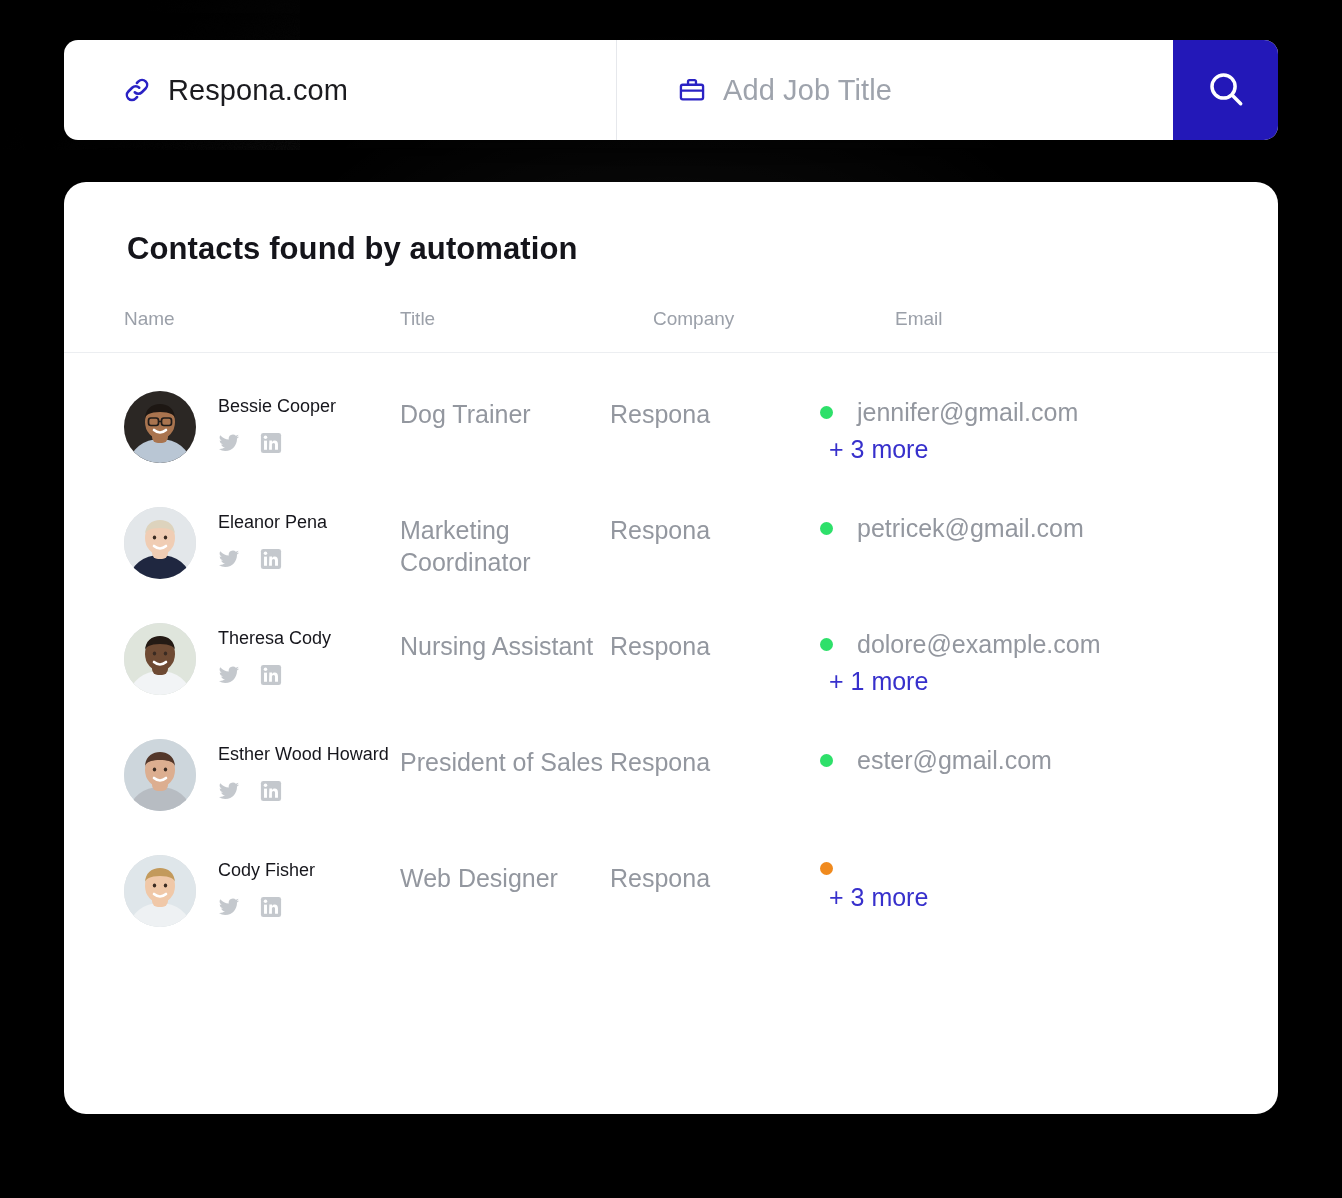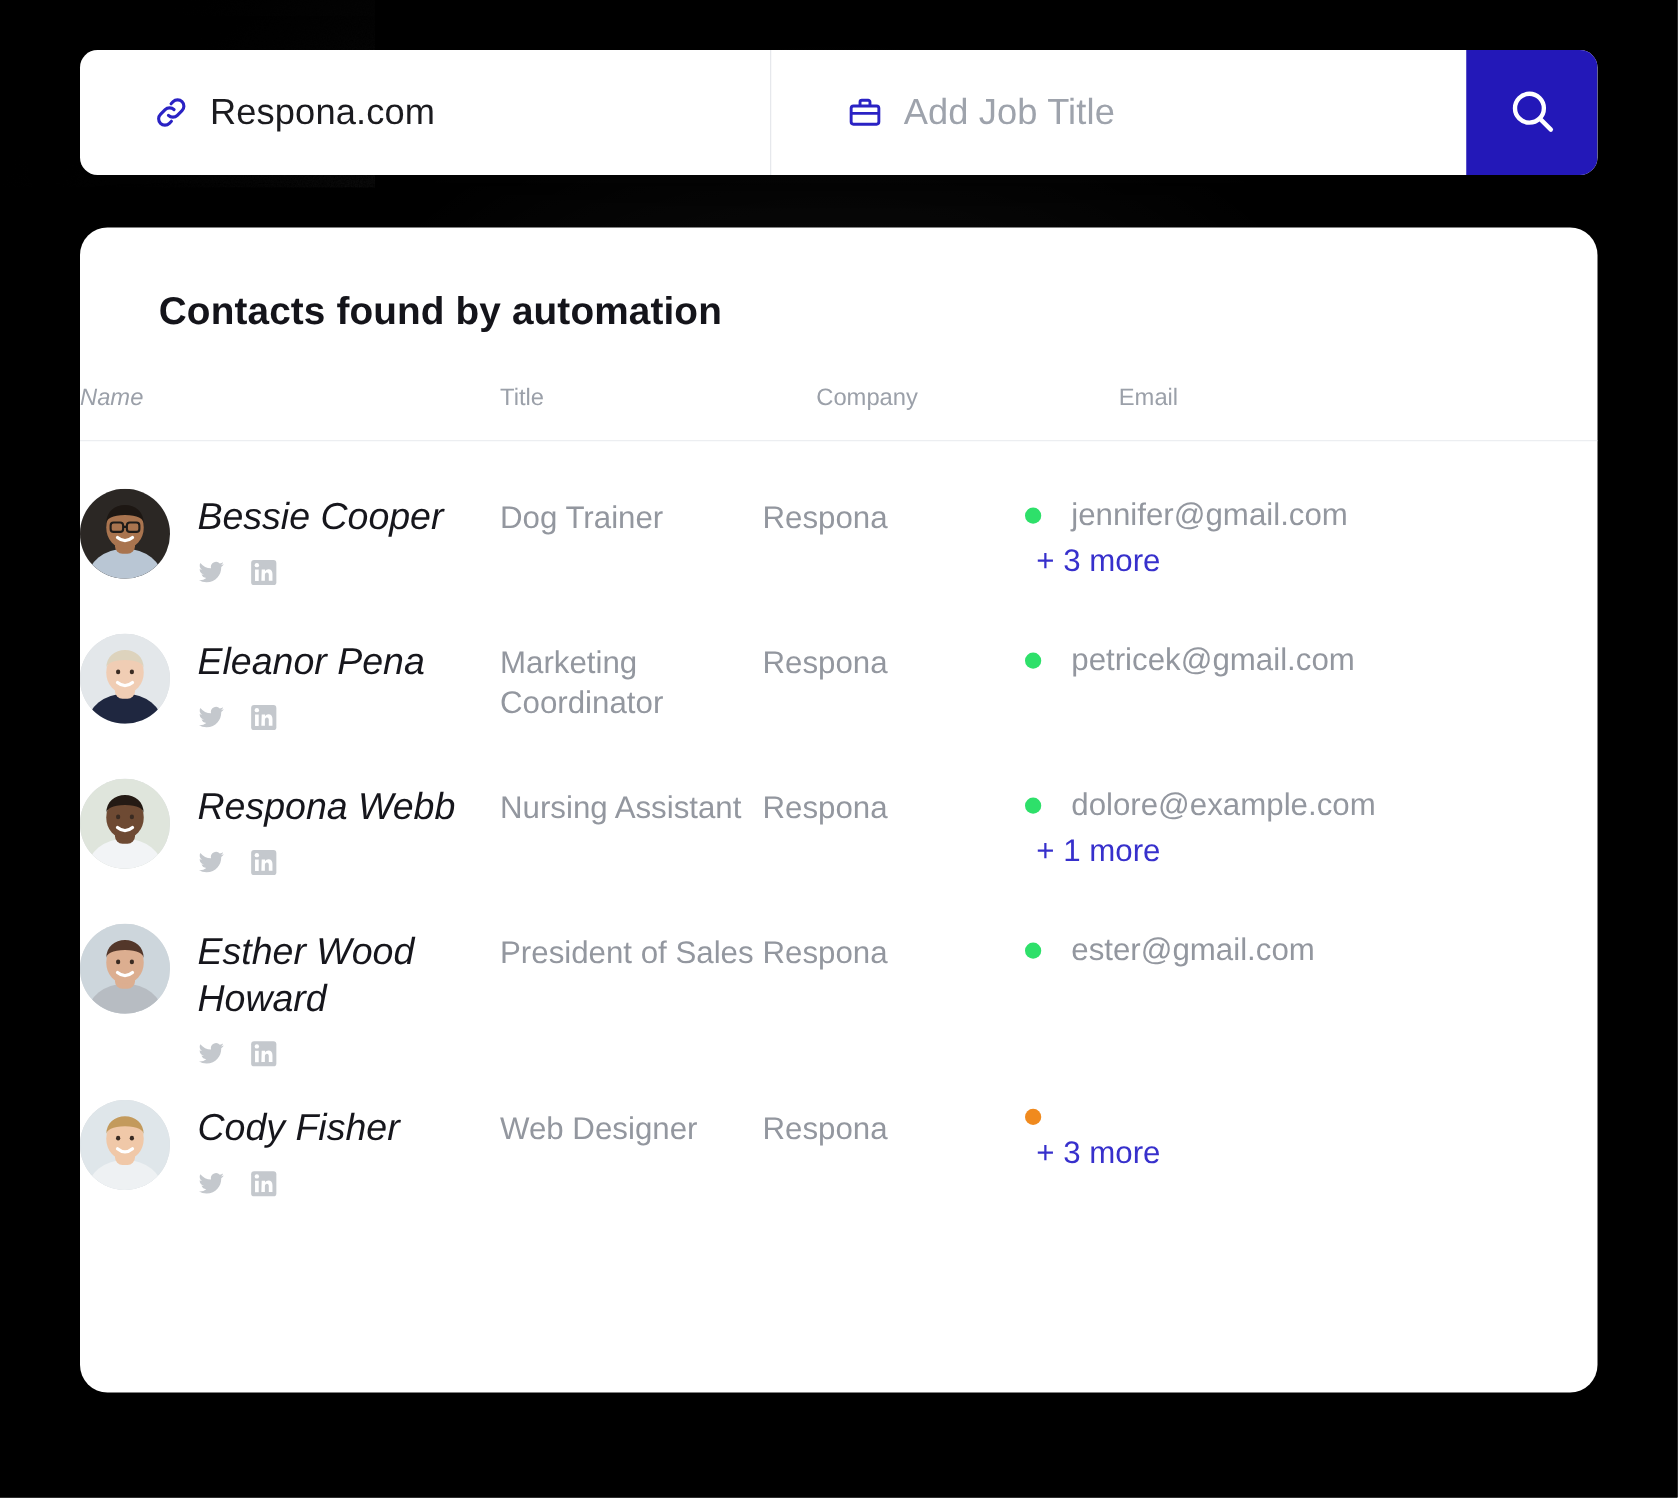--- a/index.html
+++ b/index.html
@@ -121,21 +121,21 @@
     padding: 38px 0 22px 0;
     border-bottom: 1px solid #eceef1;
   }
   .th {
     font-size: 19px;
     color: #9ba0a9;
     font-weight: 400;
   }
 
   
-  .col-name    { width: 336px; box-sizing: border-box; font-style: italic; }
+  .col-name    { width: 336px; padding-left: 60px; box-sizing: border-box; }
   .col-title   { width: 253px; }
   .col-company { width: 242px; }
   .col-email   { flex: 1; }
 
   .rows { padding-top: 12px; }
 
   .row {
     display: flex;
     align-items: flex-start;
     padding-top: 26px;
@@ -154,21 +154,21 @@
     height: 72px;
     border-radius: 50%;
     flex: none;
     overflow: hidden;
     background: #d8dadd;
     position: relative;
   }
   .avatar svg { display: block; width: 100%; height: 100%; }
   .name-block { padding-top: 4px; }
   .person-name {
-    font-size: 30px;
+    font-size: 18px;
     color: #16161c;
     line-height: 1.25;
     max-width: 200px;
   }
   .socials {
     display: flex;
     gap: 20px;
     margin-top: 14px;
     align-items: center;
   }
@@ -374,21 +374,21 @@
               <rect x="28" y="38" width="16" height="14" rx="6" fill="#6e4a33"></rect>
               <ellipse cx="36" cy="31" rx="15" ry="17" fill="#6e4a33"></ellipse>
               <path d="M21 28c0-10 7-15 15-15s15 5 15 15c0-4-5-7-15-7s-15 3-15 7z" fill="#241a14"></path>
               <g fill="#3a2b22">
                 <ellipse cx="30.5" cy="30.5" rx="1.7" ry="1.9"></ellipse>
                 <ellipse cx="41.5" cy="30.5" rx="1.7" ry="1.9"></ellipse>
               </g>
               <path d="M30 39q6 5 12 0" stroke="#ffffff" stroke-width="2.6" fill="none" stroke-linecap="round"></path>
             </svg>
           </span>
-          <span class="name-block"><span class="person-name">Respona Webb</span><span class="socials">
+          <span class="name-block"><span class="person-name">Theresa Cody</span><span class="socials">
               <span>
                 <svg class="social-icon" viewBox="0 0 24 24" fill="#c4c8cd">
                   <path d="M23 4.9a9 9 0 0 1-2.6.7 4.5 4.5 0 0 0 2-2.5 9 9 0 0 1-2.9 1.1 4.5 4.5 0 0 0-7.7 4.1A12.8 12.8 0 0 1 2.5 3.6a4.5 4.5 0 0 0 1.4 6 4.4 4.4 0 0 1-2-.6v.1a4.5 4.5 0 0 0 3.6 4.4 4.5 4.5 0 0 1-2 .1 4.5 4.5 0 0 0 4.2 3.1A9 9 0 0 1 1 18.6a12.7 12.7 0 0 0 6.9 2c8.3 0 12.8-6.9 12.8-12.8v-.6A9.1 9.1 0 0 0 23 4.9z"></path>
                 </svg>
               </span>
               <span>
                 <svg class="social-icon" viewBox="0 0 24 24">
                   <rect x="1" y="1" width="22" height="22" rx="2.6" fill="#c4c8cd"></rect>
                   <rect x="4.4" y="9.4" width="3.2" height="10" fill="#ffffff"></rect>
                   <circle cx="6" cy="5.6" r="1.9" fill="#ffffff"></circle>

